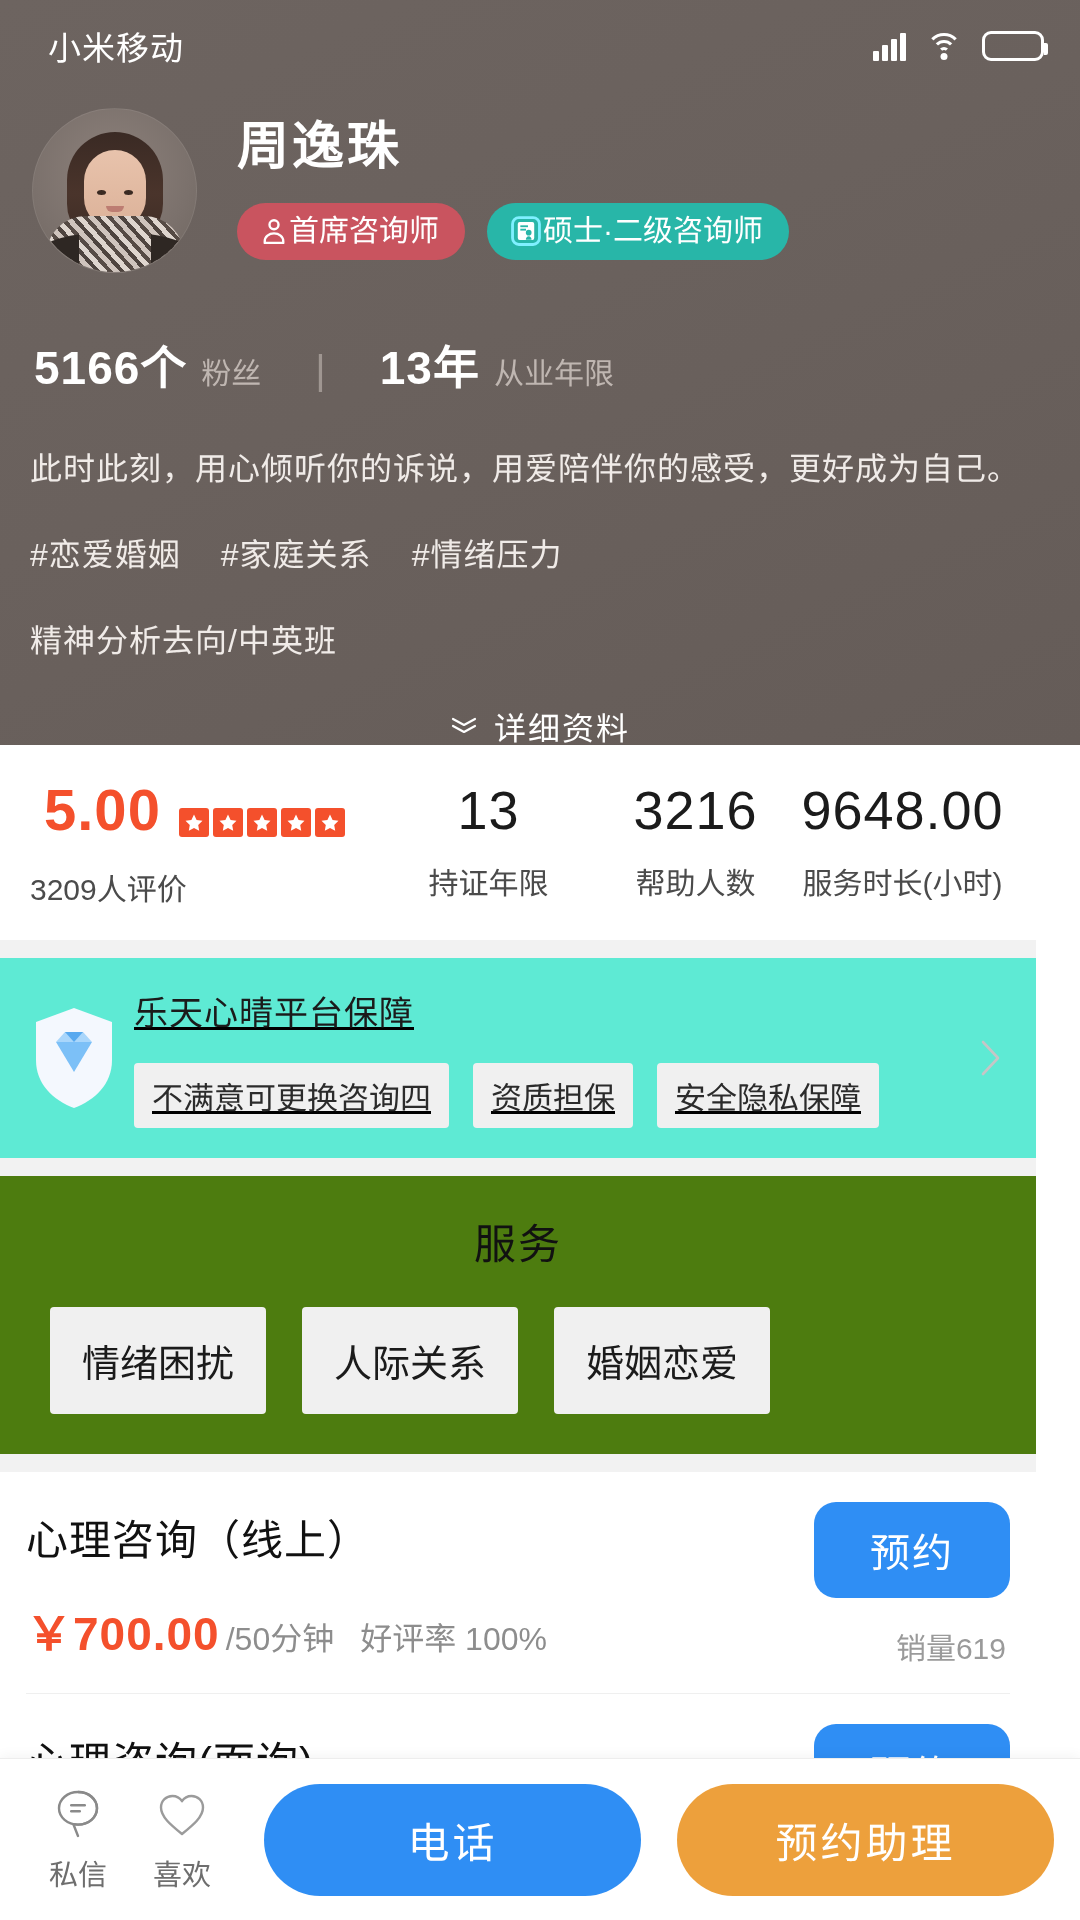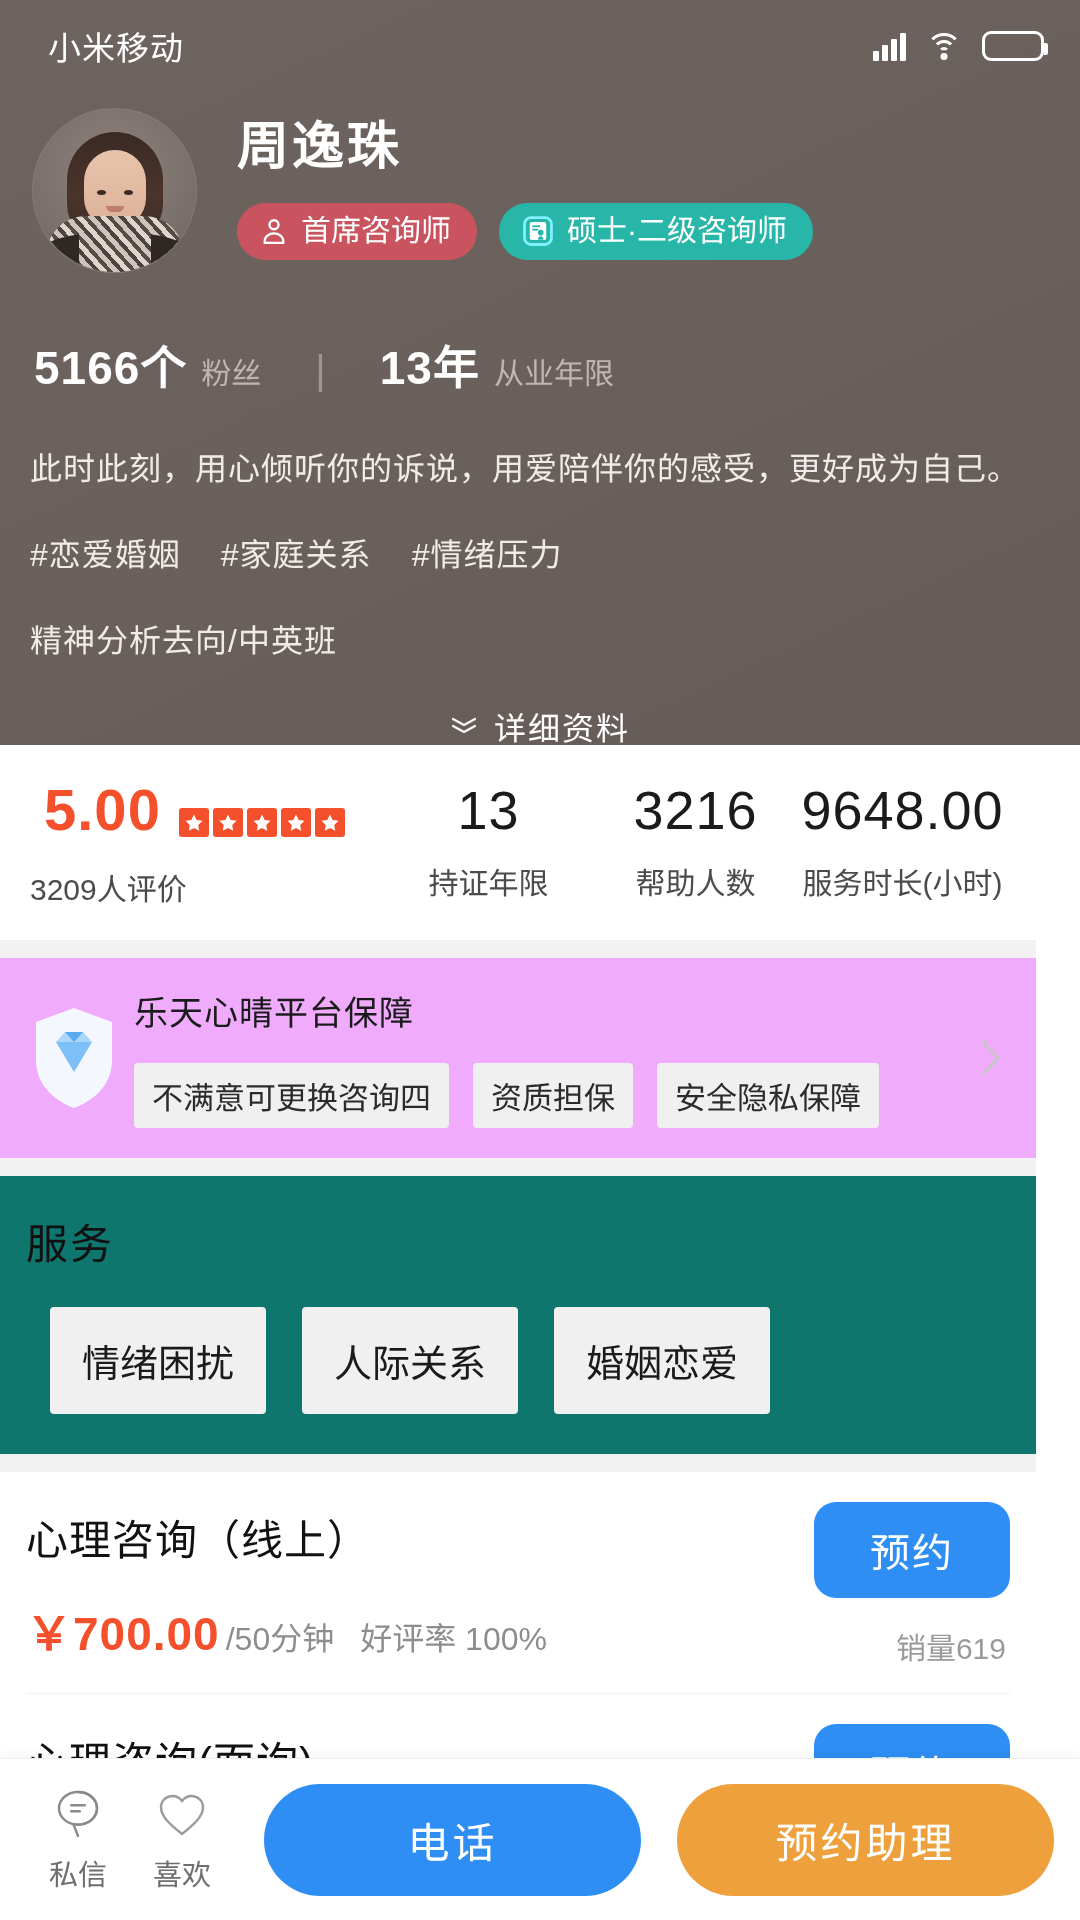--- a/index.html
+++ b/index.html
@@ -65,21 +65,21 @@
     background:repeating-linear-gradient(48deg,#cfc4bd 0 5px,#4e443f 5px 9px,#ded5ce 9px 14px,#564b45 14px 18px); }
   .av-collar { position:absolute; left:50%; bottom:0; transform:translateX(-50%);
     width:150px; height:40px; border-radius:50% 50% 0 0;
     background:linear-gradient(90deg,#2e2723 0 26%,transparent 26% 74%,#2e2723 74% 100%); }
 
   .profile-meta { padding-left:40px; padding-top:10px; }
   .pname { color:#ffffff; font-size:52px; font-weight:bold; letter-spacing:3px;
     line-height:1.1; }
   .badges { display:flex; gap:22px; margin-top:28px; }
   .badge {
-    display:inline-flex; align-items:center; gap:12px;
+    display:inline-flex; align-items:center; gap:0;
     border-radius:30px; padding:11px 26px 12px 22px; color:#fff;
     font-size:30px; white-space:nowrap; line-height:1;
   }
   .badge.chief { background:#c9545f; }
   .badge.cert  { background:#28b6a8; }
   .ico-person { width:30px; height:30px; flex:0 0 30px; }
   .ico-cert { width:34px; height:34px; flex:0 0 34px; }
 
   .counts { display:flex; align-items:baseline; padding:58px 0 0 34px; }
   .cnum { color:#fff; font-size:46px; font-weight:bold; letter-spacing:1px; }
@@ -108,33 +108,33 @@
     align-items:center; justify-content:center; border-radius:3px; }
   .star svg { width:20px; height:20px; }
   .st-cell { flex:1; text-align:center; }
   .st-val { font-size:54px; color:#1b1b1b; letter-spacing:1px; line-height:1; }
   .st-lab { font-size:30px; color:#4b4b4b; margin-top:22px; }
   .st-lab.small { color:#4b4b4b; }
 
   .gap { height:18px; background:#f2f2f2; }
 
   
-  .guarantee { background:#f0abfc; padding:28px 26px 30px 26px; display:flex;
-    align-items:center; position:relative; }
+  .guarantee { background:#5eead4; padding:28px 26px 30px 26px; display:flex;
+    align-items:center; position:relative;text-decoration:underline; }
   .gem { width:96px; height:110px; flex:0 0 96px; position:relative; }
   .g-body { position:relative; left:12px; }
   .g-title { font-size:34px; color:#1b1b1b; letter-spacing:1px; }
   .g-chips { display:flex; gap:24px; margin-top:28px; }
   .chip { background:#f0f0f0; color:#2b2b2b; font-size:31px;
     padding:10px 18px; border-radius:4px; white-space:nowrap; }
   .g-arrow { position:absolute; right:34px; top:50%; transform:translateY(-50%);
     width:22px; height:38px; }
 
   
-  .service { background:#0f766e; padding:34px 26px 40px 26px; }
+  .service { background:#4d7c0f; padding:34px 26px 40px 26px;text-align:center; }
   .sec-title { font-size:42px; color:#111; letter-spacing:2px; }
   .svc-tags { display:flex; gap:36px; margin-top:36px;padding-left:24px; }
   .svc-tag { background:#f0f0f0; color:#1b1b1b; font-size:38px;
     padding:26px 32px; border-radius:4px; white-space:nowrap; }
 
   
   .products { background:#fff; padding:0 26px; }
   .prod { padding:34px 0 30px 0; position:relative; min-height:180px; }
   .prod + .prod { border-top:1px solid #efefef; }
   .p-name { font-size:42px; color:#111; letter-spacing:1px; }

